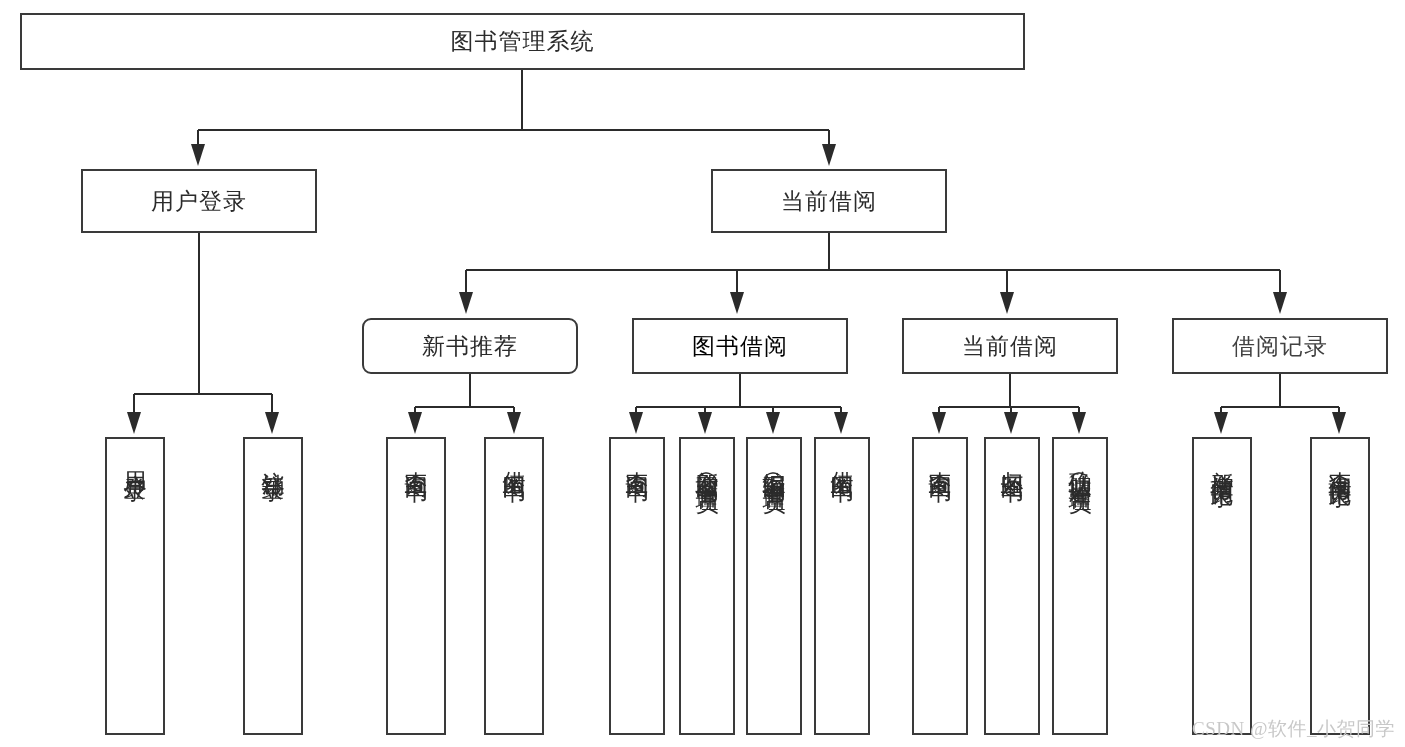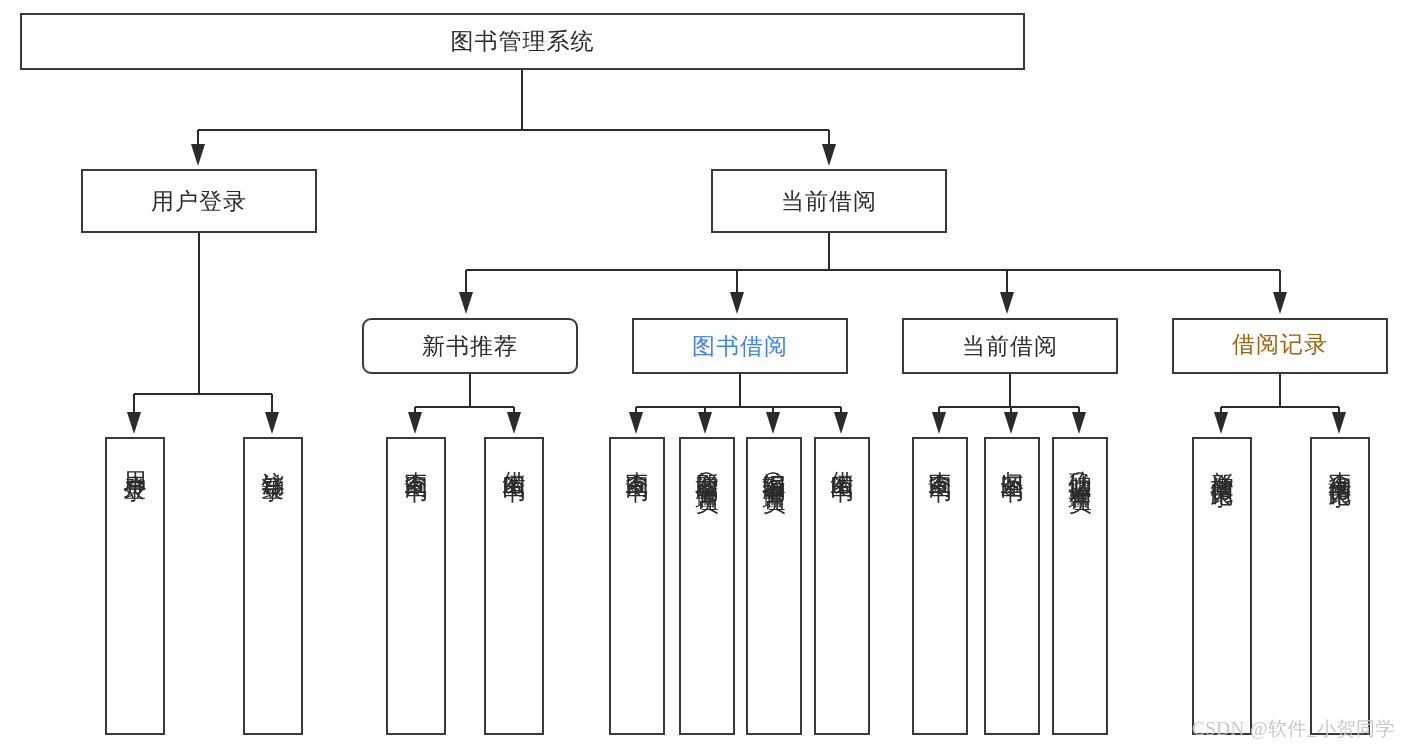--- a/index.html
+++ b/index.html
@@ -146,27 +146,27 @@
       <div class="node-box node-horizontal" style="left: 81px; top: 169px; width: 236px; height: 64px; border-color: rgb(58, 58, 58);">
         <span class="node-label" style="color: rgb(43, 43, 43);">用户登录</span>
       </div>
       <div class="node-box node-horizontal" style="left: 711px; top: 169px; width: 236px; height: 64px; border-color: rgb(58, 58, 58);">
         <span class="node-label" style="color: rgb(43, 43, 43);">当前借阅</span>
       </div>
       <div class="node-box node-horizontal" style="left: 362px; top: 318px; width: 216px; height: 56px; border-color: rgb(58, 58, 58); border-radius: 9px;">
         <span class="node-label" style="color: rgb(43, 43, 43);">新书推荐</span>
       </div>
       <div class="node-box node-horizontal" style="left: 632px; top: 318px; width: 216px; height: 56px; border-color: rgb(58, 58, 58);">
-        <span class="node-label" style="color: #3b82f6;">图书借阅</span>
+        <span class="node-label" style="color: #000000;">图书借阅</span>
       </div>
       <div class="node-box node-horizontal" style="left: 902px; top: 318px; width: 216px; height: 56px; border-color: rgb(58, 58, 58);">
         <span class="node-label" style="color: rgb(43, 43, 43);">当前借阅</span>
       </div>
       <div class="node-box node-horizontal" style="left: 1172px; top: 318px; width: 216px; height: 56px; border-color: rgb(58, 58, 58);">
-        <span class="node-label" style="color: #a16207; font-family: Liberation Mono, monospace;">借阅记录</span>
+        <span class="node-label" style="color: #404040;">借阅记录</span>
       </div>
       <div class="node-box node-vertical" style="left: 105px; top: 437px; width: 60px; height: 298px; border-color: rgb(58, 58, 58);">
         <span class="node-label" style="color: rgb(43, 43, 43);">用户登录</span>
       </div>
       <div class="node-box node-vertical" style="left: 243px; top: 437px; width: 60px; height: 298px; border-color: rgb(58, 58, 58);">
         <span class="node-label" style="color: rgb(43, 43, 43);">注销登录</span>
       </div>
       <div class="node-box node-vertical" style="left: 386px; top: 437px; width: 60px; height: 298px; border-color: rgb(58, 58, 58);">
         <span class="node-label" style="color: rgb(43, 43, 43);">查询图书</span>
       </div>

